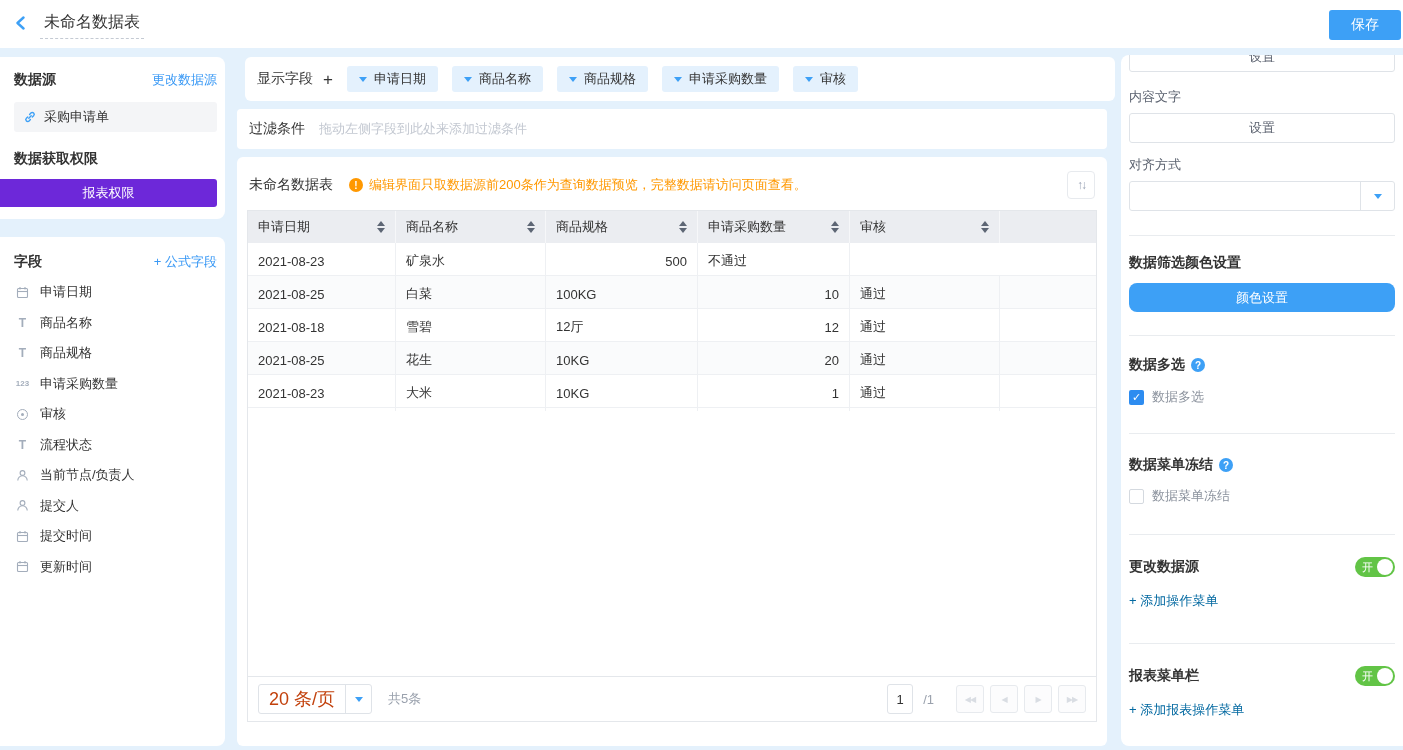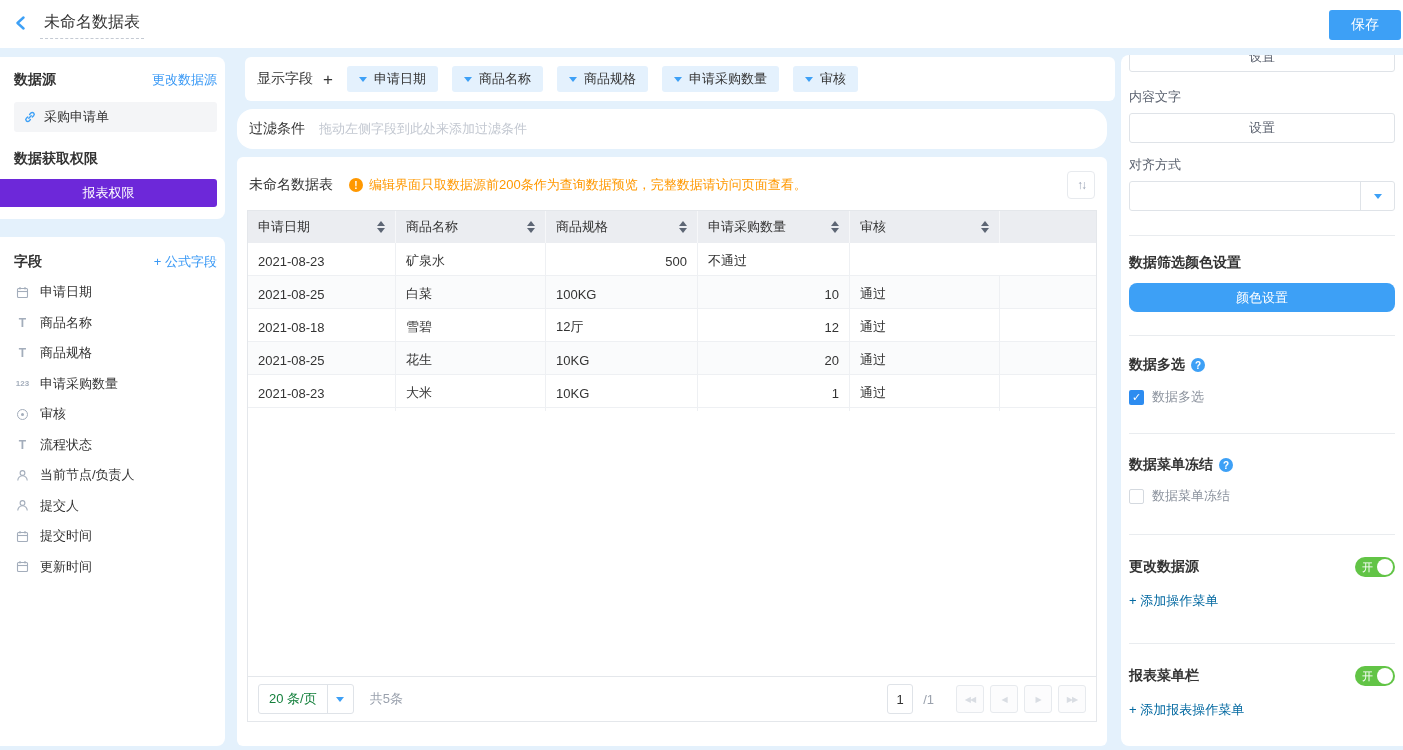--- a/index.html
+++ b/index.html
@@ -36,21 +36,21 @@
   .ficon-123 { font-size:8px; color:#a3adbb; letter-spacing:0; font-weight:bold; }
   .radio-o { width:11px; height:11px; border:1px solid #a3adbb; border-radius:50%; display:inline-flex; align-items:center; justify-content:center; }
   .radio-o::after { content:""; width:3px; height:3px; background:#a3adbb; border-radius:50%; }
 
   
   #p-display { left:237px; top:57px; width:870px; height:44px; border-radius:6px; display:flex; align-items:center; padding:0 12px; gap:10px;margin-left:8px; }
   .plus-glyph { font-size:17px; color:#333; cursor:pointer; line-height:1; }
   .chip-wrap { display:flex; align-items:center; gap:14px; margin-left:4px; }
   .chip { height:26px; background:#e4f1fd; border-radius:3px; display:flex; align-items:center; padding:0 12px; gap:7px; cursor:pointer; }
   .tri-down { width:0; height:0; border-left:4.5px solid transparent; border-right:4.5px solid transparent; border-top:5.5px solid #3da0f6; }
-  #p-filter { left:237px; top:109px; width:870px; height:40px; border-radius:16px; display:flex; align-items:center; padding:0 12px; gap:14px; }
+  #p-filter { left:237px; top:109px; width:870px; height:40px; border-radius:4px; display:flex; align-items:center; padding:0 12px; gap:14px; }
   .placeholder { color:#c3c8d1; }
 
   #p-table { left:237px; top:157px; width:870px; height:589px; border-radius:6px; padding:10px; display:flex; flex-direction:column; }
   .tbl-title-row { height:36px; display:flex; align-items:center; gap:16px; padding:0 2px; }
   .warn-wrap { display:flex; align-items:center; gap:6px; }
   .warn-ic { width:14px; height:14px; border-radius:50%; background:#ff9800; color:#fff; font-size:10px; font-weight:bold; display:inline-flex; align-items:center; justify-content:center; flex:none; }
   .warn-text { color:#ff9800; font-size:13px; }
   .sort-box { margin-left:auto; width:28px; height:28px; border:1px solid #e7eaee; border-radius:4px; display:flex; align-items:center; justify-content:center; color:#9aa3b5; font-size:12px; letter-spacing:-2px; cursor:pointer; background:#fff; }
 
   .table-box { margin-top:7px; border:1px solid #e4e7eb; height:512px; display:flex; flex-direction:column; }
@@ -63,21 +63,21 @@
   .caret-dn { width:0; height:0; border-left:4px solid transparent; border-right:4px solid transparent; border-top:5px solid #5d6675; }
   .tr { height:33px; flex:none; border-bottom:1px solid #eef0f3; }
   .tr.even { background:#fafbfc; }
   .td { display:flex; align-items:center; padding:18px 10px; border-right:1px solid #eef0f3; font-size:13px; color:#333; overflow:hidden; white-space:nowrap; }
   .td:last-child { border-right:none; }
   .td.num { justify-content:flex-end; }
   .tbl-spacer { flex:1; }
 
   .pager { flex:none; height:45px; border-top:1px solid #e4e7eb; display:flex; align-items:center; padding:0 10px; }
   .psize { height:30px; border:1px solid #dfe3e8; border-radius:3px; display:flex; align-items:stretch; cursor:pointer; background:#fff; }
-  .psize-text { display:flex; align-items:center; padding:0 10px; font-size:13px; color:#15803d; }
+  .psize-text { display:flex; align-items:center; padding:0 10px; font-size:18px; color:#c2410c; }
   .psize-arrow { width:26px; border-left:1px solid #dfe3e8; display:flex; align-items:center; justify-content:center; }
   .ptotal { color:#9aa1ad; margin-left:16px; }
   .pright { margin-left:auto; display:flex; align-items:center; gap:8px; }
   .pcur { width:26px; height:30px; border:1px solid #dfe3e8; border-radius:3px; display:flex; align-items:center; justify-content:center; color:#333; background:#fff; }
   .pind { color:#9aa1ad; margin-right:14px; margin-left:2px; }
   .pnav { width:28px; height:28px; border:1px solid #e7eaee; border-radius:3px; background:#fcfcfd; color:#d9dde3; font-size:8px; letter-spacing:-1px; display:flex; align-items:center; justify-content:center; cursor:default; }
 
   
   #rightP { left:1121px; top:55px; width:282px; height:691px; border-radius:8px 0 0 8px; padding:0 8px; overflow:hidden; }
   .clip-wrap { height:17px; overflow:hidden; position:relative; }

